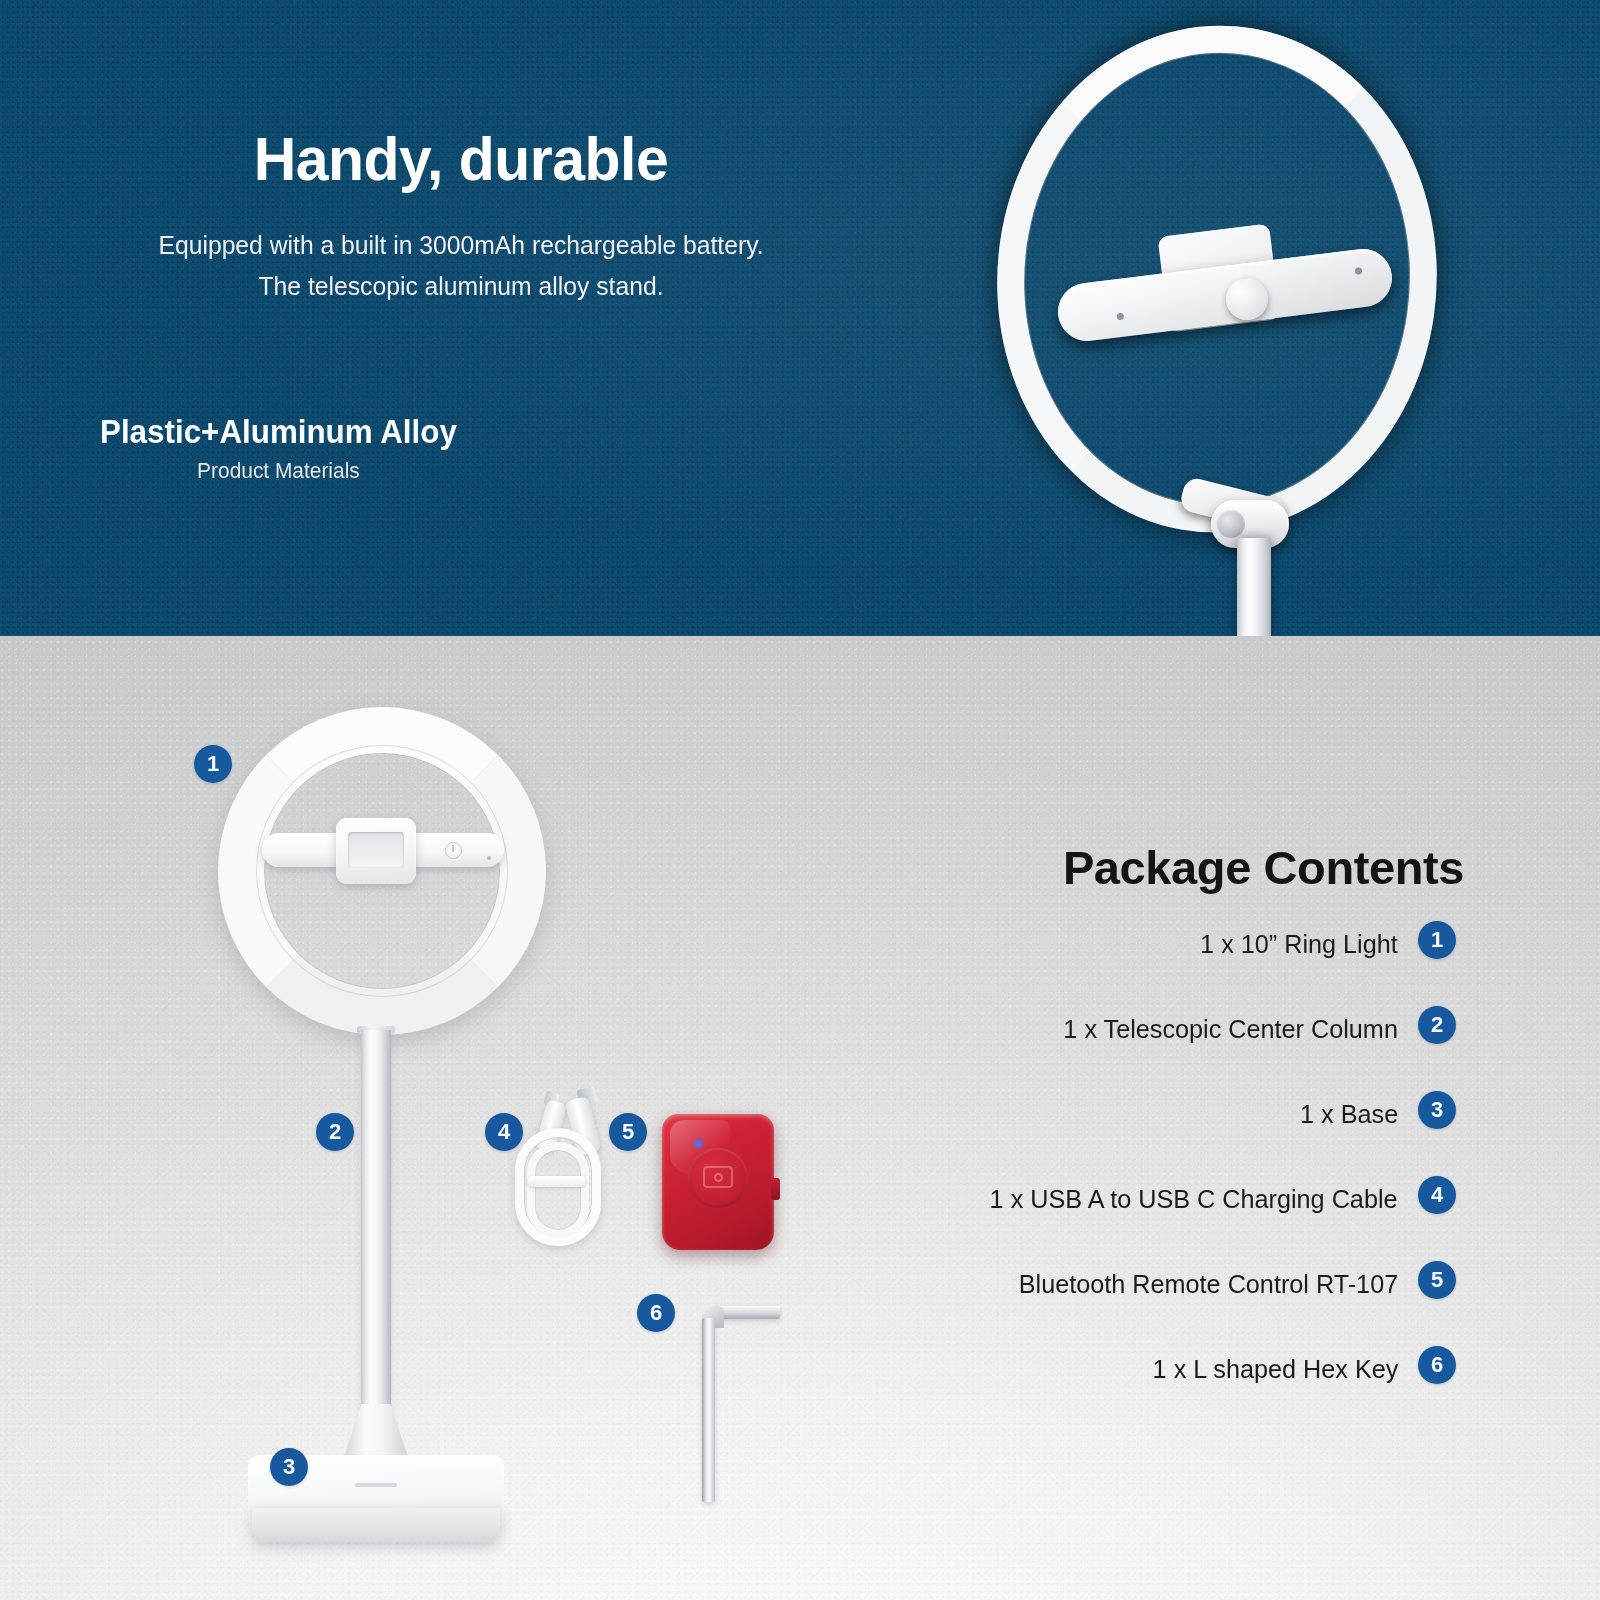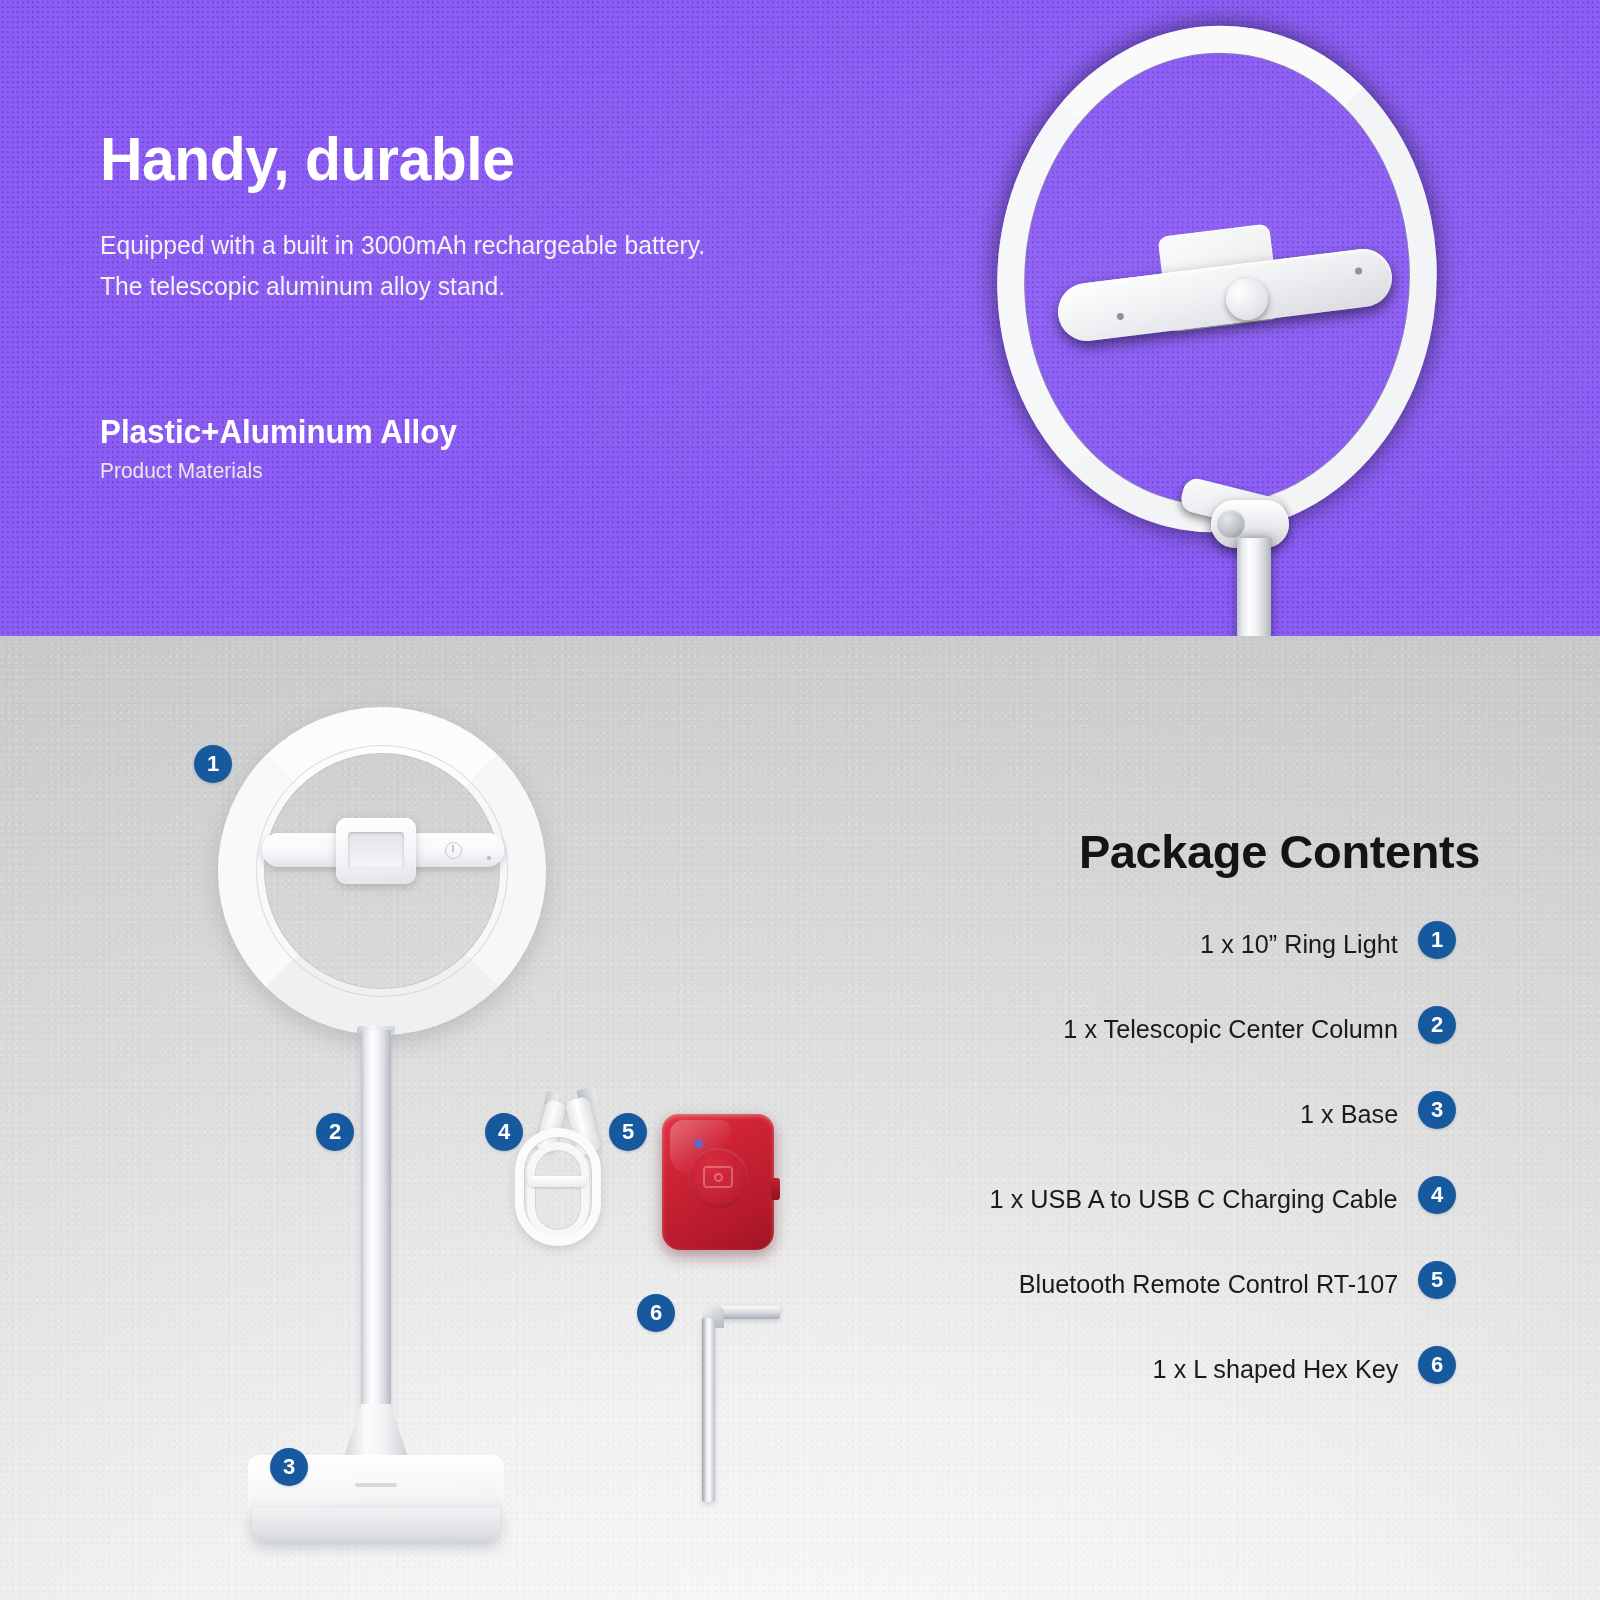--- a/index.html
+++ b/index.html
@@ -17,22 +17,23 @@
     overflow: hidden;
   }
 
   
   .hero {
     position: absolute;
     left: 0;
     top: 0;
     width: 1600px;
     height: 636px;
-    background: #8b5cf6;
+    background: #0c4a6e;
     overflow: hidden;
+    text-align: center;
   }
   .hero-noise {
     position: absolute;
     inset: 0;
     opacity: .5;
     background-image:
       radial-gradient(circle at 12% 28%, rgba(255,255,255,.045) 0 1px, transparent 1px),
       radial-gradient(circle at 38% 62%, rgba(255,255,255,.04) 0 1px, transparent 1px),
       radial-gradient(circle at 71% 19%, rgba(255,255,255,.045) 0 1px, transparent 1px),
       radial-gradient(circle at 88% 78%, rgba(255,255,255,.035) 0 1px, transparent 1px),
@@ -599,21 +600,21 @@
     left: 960px;
     top: 826px;
     width: 520px;
     text-align: right;
   }
   .pkg-heading {
     font-size: 47px;
     font-weight: bold;
     color: #141414;
     letter-spacing: -0.4px;
-    margin: 0;
+    margin: 16px;
     line-height: 1.1;
     white-space: nowrap;
   }
   .pkg-list {
     position: absolute;
     left: 896px;
     top: 930px;
     width: 560px;
   }
   .pkg-row {

